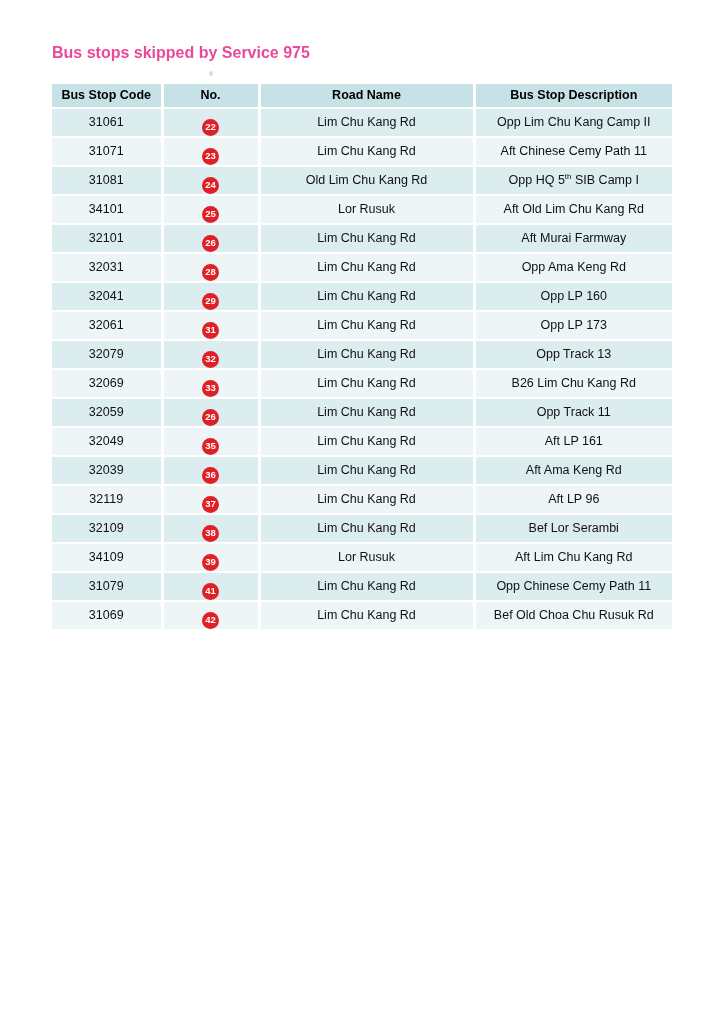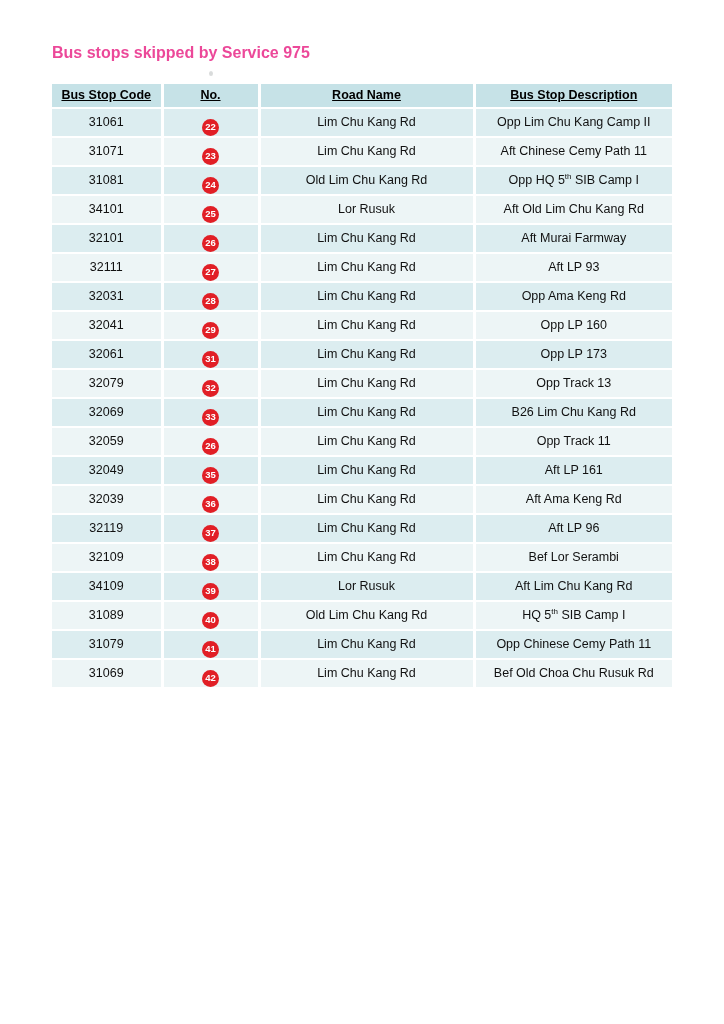--- a/index.html
+++ b/index.html
@@ -51,21 +51,20 @@
     height: 23.5px;
     padding: 0 2px;
     font-size: 12.5px;
     border-bottom: 2px solid #ffffff;
     line-height: 1;
   }
   .bus-table th {
     background: var(--header-bg);
     font-weight: bold;
     color: #000000;
-    text-decoration: underline;
   }
   .bus-table th:not(:last-child),
   .bus-table td:not(:last-child) {
     border-right: 3px solid #ffffff;
   }
   .bus-table tbody tr:nth-child(odd) td { background: var(--row-odd); }
   .bus-table tbody tr:nth-child(even) td { background: var(--row-even); }
   .num-badge {
     display: inline-flex;
     align-items: center;
@@ -137,26 +136,20 @@
         <td>Lor Rusuk</td>
         <td>Aft Old Lim Chu Kang Rd</td>
       </tr>
       <tr>
         <td>32101</td>
         <td><span class="num-badge">26</span></td>
         <td>Lim Chu Kang Rd</td>
         <td>Aft Murai Farmway</td>
       </tr>
       <tr>
-        <td>32111</td>
-        <td><span class="num-badge">27</span></td>
-        <td>Lim Chu Kang Rd</td>
-        <td>Aft LP 93</td>
-      </tr>
-      <tr>
         <td>32031</td>
         <td><span class="num-badge">28</span></td>
         <td>Lim Chu Kang Rd</td>
         <td>Opp Ama Keng Rd</td>
       </tr>
       <tr>
         <td>32041</td>
         <td><span class="num-badge">29</span></td>
         <td>Lim Chu Kang Rd</td>
         <td>Opp LP 160</td>
@@ -209,26 +202,20 @@
         <td>Lim Chu Kang Rd</td>
         <td>Bef Lor Serambi</td>
       </tr>
       <tr>
         <td>34109</td>
         <td><span class="num-badge">39</span></td>
         <td>Lor Rusuk</td>
         <td>Aft Lim Chu Kang Rd</td>
       </tr>
       <tr>
-        <td>31089</td>
-        <td><span class="num-badge">40</span></td>
-        <td>Old Lim Chu Kang Rd</td>
-        <td>HQ 5<sup>th</sup> SIB Camp I</td>
-      </tr>
-      <tr>
         <td>31079</td>
         <td><span class="num-badge">41</span></td>
         <td>Lim Chu Kang Rd</td>
         <td>Opp Chinese Cemy Path 11</td>
       </tr>
       <tr>
         <td>31069</td>
         <td><span class="num-badge">42</span></td>
         <td>Lim Chu Kang Rd</td>
         <td>Bef Old Choa Chu Rusuk Rd</td>

